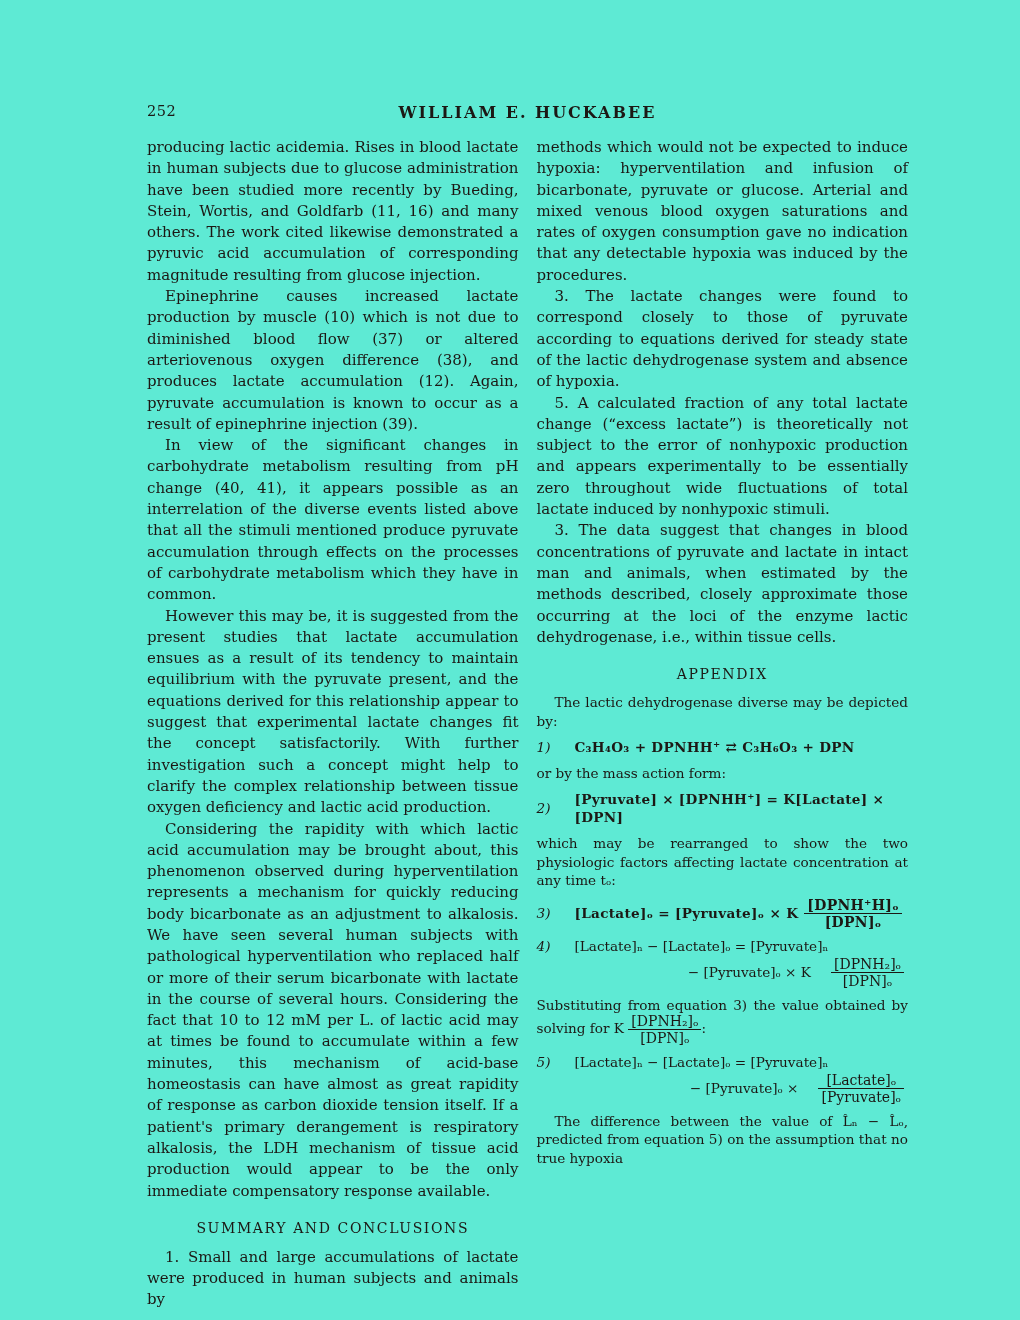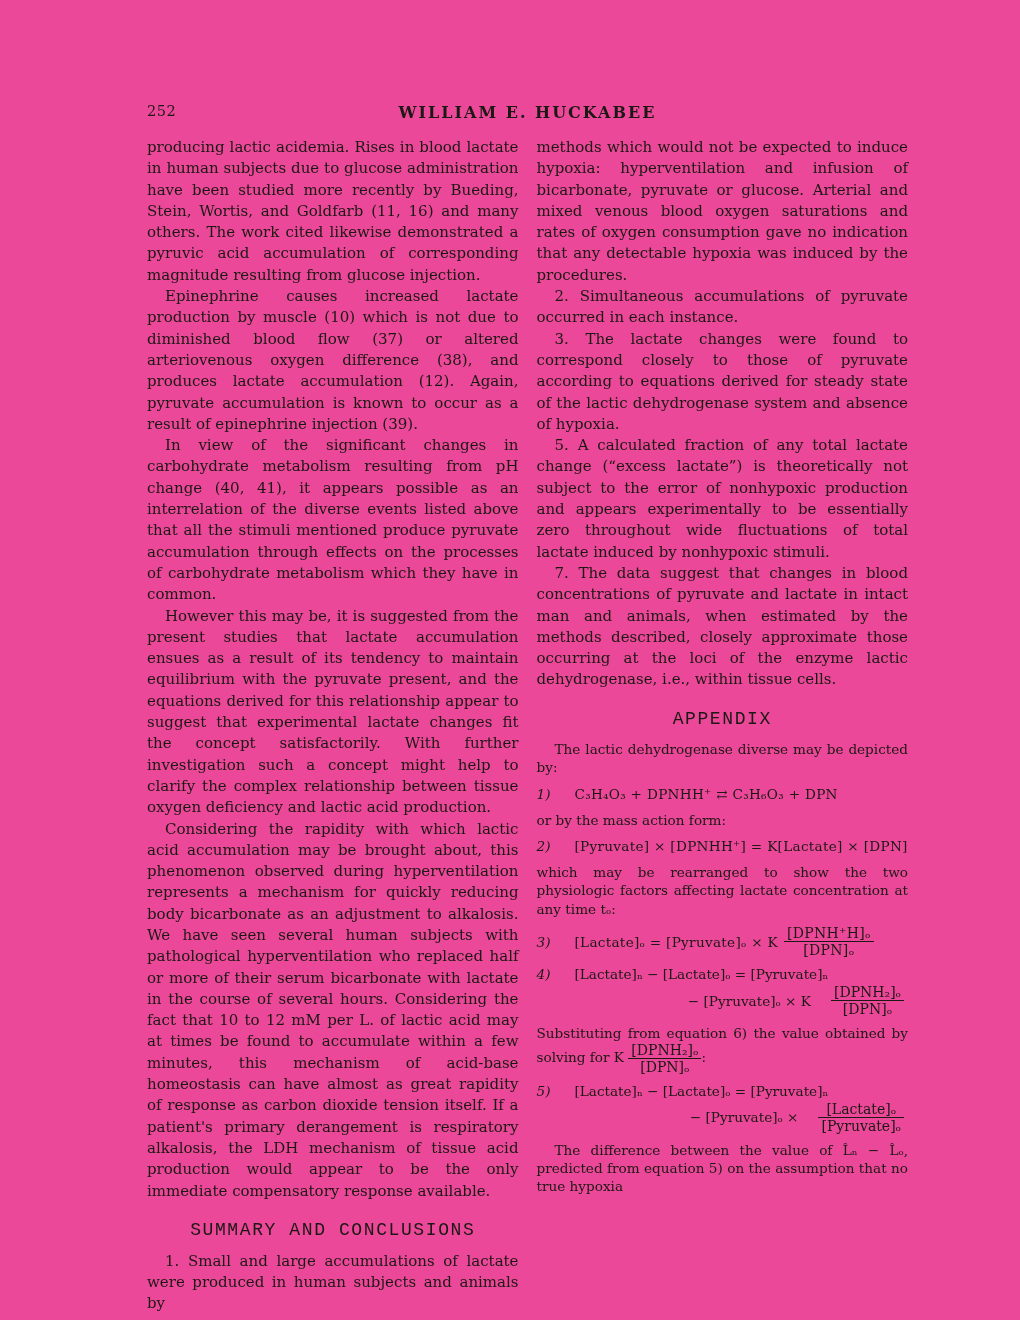--- a/index.html
+++ b/index.html
@@ -6,21 +6,21 @@
     margin: 0;
     padding: 0;
     background: #e9e7e1;
     font-family: "DejaVu Serif", "Liberation Serif", serif;
     color: #1c1814;
   }
   .page {
     position: relative;
     width: 1020px;
     height: 1320px;
-    background: #ec4899;
+    background: #5eead4;
     overflow: hidden;
     box-sizing: border-box;
     padding: 103px 112px 40px 147px;
   }
   .page-header {
     position: relative;
     height: 20px;
     margin-bottom: 14px;
   }
   .page-number {
@@ -48,24 +48,23 @@
   .col p {
     margin: 0;
     font-size: 15px;
     line-height: 21.3px;
     text-align: justify;
   }
   .indent { text-indent: 18px; }
   .section-heading {
     margin: 18px 0 11px 0;
     text-align: center;
-    font-size: 18px;
+    font-size: 14px;
     font-weight: normal;
     letter-spacing: 1.6px;
-    font-family: Liberation Mono, monospace;
   }
   
   .apx { font-size: 13.6px !important; line-height: 18.4px !important; }
   .equation {
     display: flex;
     align-items: center;
     gap: 24px;
     margin: 8px 0;
     font-size: 13.6px;
     line-height: 18px;
@@ -73,20 +72,21 @@
   .eq-num {
     font-style: italic;
     min-width: 12px;
     flex: 0 0 auto;
   }
   .eq-body {
     display: inline-flex;
     align-items: center;
     gap: 6px;
     letter-spacing: 0.3px;
+    font-weight: bold;
   }
   .eq-block {
     display: block;
     margin: 8px 0;
     font-size: 13.6px;
     line-height: 18px;
   }
   .eq-line {
     display: flex;
     align-items: center;
@@ -133,24 +133,23 @@
       <p class="indent">Epinephrine causes increased lactate production by muscle (10) which is not due to diminished blood flow (37) or altered arteriovenous oxygen difference (38), and produces lactate accumulation (12).  Again, pyruvate accumulation is known to occur as a result of epinephrine injection (39).</p>
       <p class="indent">In view of the significant changes in carbohydrate metabolism resulting from pH change (40, 41), it appears possible as an interrelation of the diverse events listed above that all the stimuli mentioned produce pyruvate accumulation through effects on the processes of carbohydrate metabolism which they have in common.</p>
       <p class="indent">However this may be, it is suggested from the present studies that lactate accumulation ensues as a result of its tendency to maintain equilibrium with the pyruvate present, and the equations derived for this relationship appear to suggest that experimental lactate changes fit the concept satisfactorily. With further investigation such a concept might help to clarify the complex relationship between tissue oxygen deficiency and lactic acid production.</p>
       <p class="indent">Considering the rapidity with which lactic acid accumulation may be brought about, this phenomenon observed during hyperventilation represents a mechanism for quickly reducing body bicarbonate as an adjustment to alkalosis.  We have seen several human subjects with pathological hyperventilation who replaced half or more of their serum bicarbonate with lactate in the course of several hours.  Considering the fact that 10 to 12 mM per L. of lactic acid may at times be found to accumulate within a few minutes, this mechanism of acid-base homeostasis can have almost as great rapidity of response as carbon dioxide tension itself.  If a patient's primary derangement is respiratory alkalosis, the LDH mechanism of tissue acid production would appear to be the only immediate compensatory response available.</p>
       <h2 class="section-heading">SUMMARY AND CONCLUSIONS</h2>
       <p class="indent">1. Small and large accumulations of lactate were produced in human subjects and animals by</p>
     </div>
 
     <div class="col">
       <p>methods which would not be expected to induce hypoxia: hyperventilation and infusion of bicarbonate, pyruvate or glucose.  Arterial and mixed venous blood oxygen saturations and rates of oxygen consumption gave no indication that any detectable hypoxia was induced by the procedures.</p>
-      <p class="indent">2. Simultaneous accumulations of pyruvate occurred in each instance.</p>
       <p class="indent">3. The lactate changes were found to correspond closely to those of pyruvate according to equations derived for steady state of the lactic dehydrogenase system and absence of hypoxia.</p>
       <p class="indent">5. A calculated fraction of any total lactate change (“excess lactate”) is theoretically not subject to the error of nonhypoxic production and appears experimentally to be essentially zero throughout wide fluctuations of total lactate induced by nonhypoxic stimuli.</p>
-      <p class="indent">7. The data suggest that changes in blood concentrations of pyruvate and lactate in intact man and animals, when estimated by the methods described, closely approximate those occurring at the loci of the enzyme lactic dehydrogenase, i.e., within tissue cells.</p>
+      <p class="indent">3. The data suggest that changes in blood concentrations of pyruvate and lactate in intact man and animals, when estimated by the methods described, closely approximate those occurring at the loci of the enzyme lactic dehydrogenase, i.e., within tissue cells.</p>
 
       <h2 class="section-heading">APPENDIX</h2>
 
       <p class="apx indent">The lactic dehydrogenase diverse may be depicted by:</p>
 
       <div class="equation">
         <span class="eq-num">1)</span>
         <span class="eq-body">C₃H₄O₃ + DPNHH⁺ ⇄ C₃H₆O₃ + DPN</span>
       </div>
 
@@ -183,21 +182,21 @@
         <div class="eq-line right">
           <span>− [Pyruvate]ₒ × K</span>
           <span class="frac">
             <span class="frac-num">[DPNH₂]ₒ</span>
             <span class="frac-den">[DPN]ₒ</span>
           </span>
         </div>
       </div>
 
       <p class="apx inline-frac-wrap">
-        <span>Substituting from equation 6) the value obtained by solving for K</span>
+        <span>Substituting from equation 3) the value obtained by solving for K</span>
         <span class="frac">
           <span class="frac-num">[DPNH₂]ₒ</span>
           <span class="frac-den">[DPN]ₒ</span>
         </span><span>:</span>
       </p>
 
       <div class="eq-block">
         <div class="eq-line">
           <span class="eq-num">5)</span>
           <span>[Lactate]ₙ − [Lactate]ₒ = [Pyruvate]ₙ</span>

